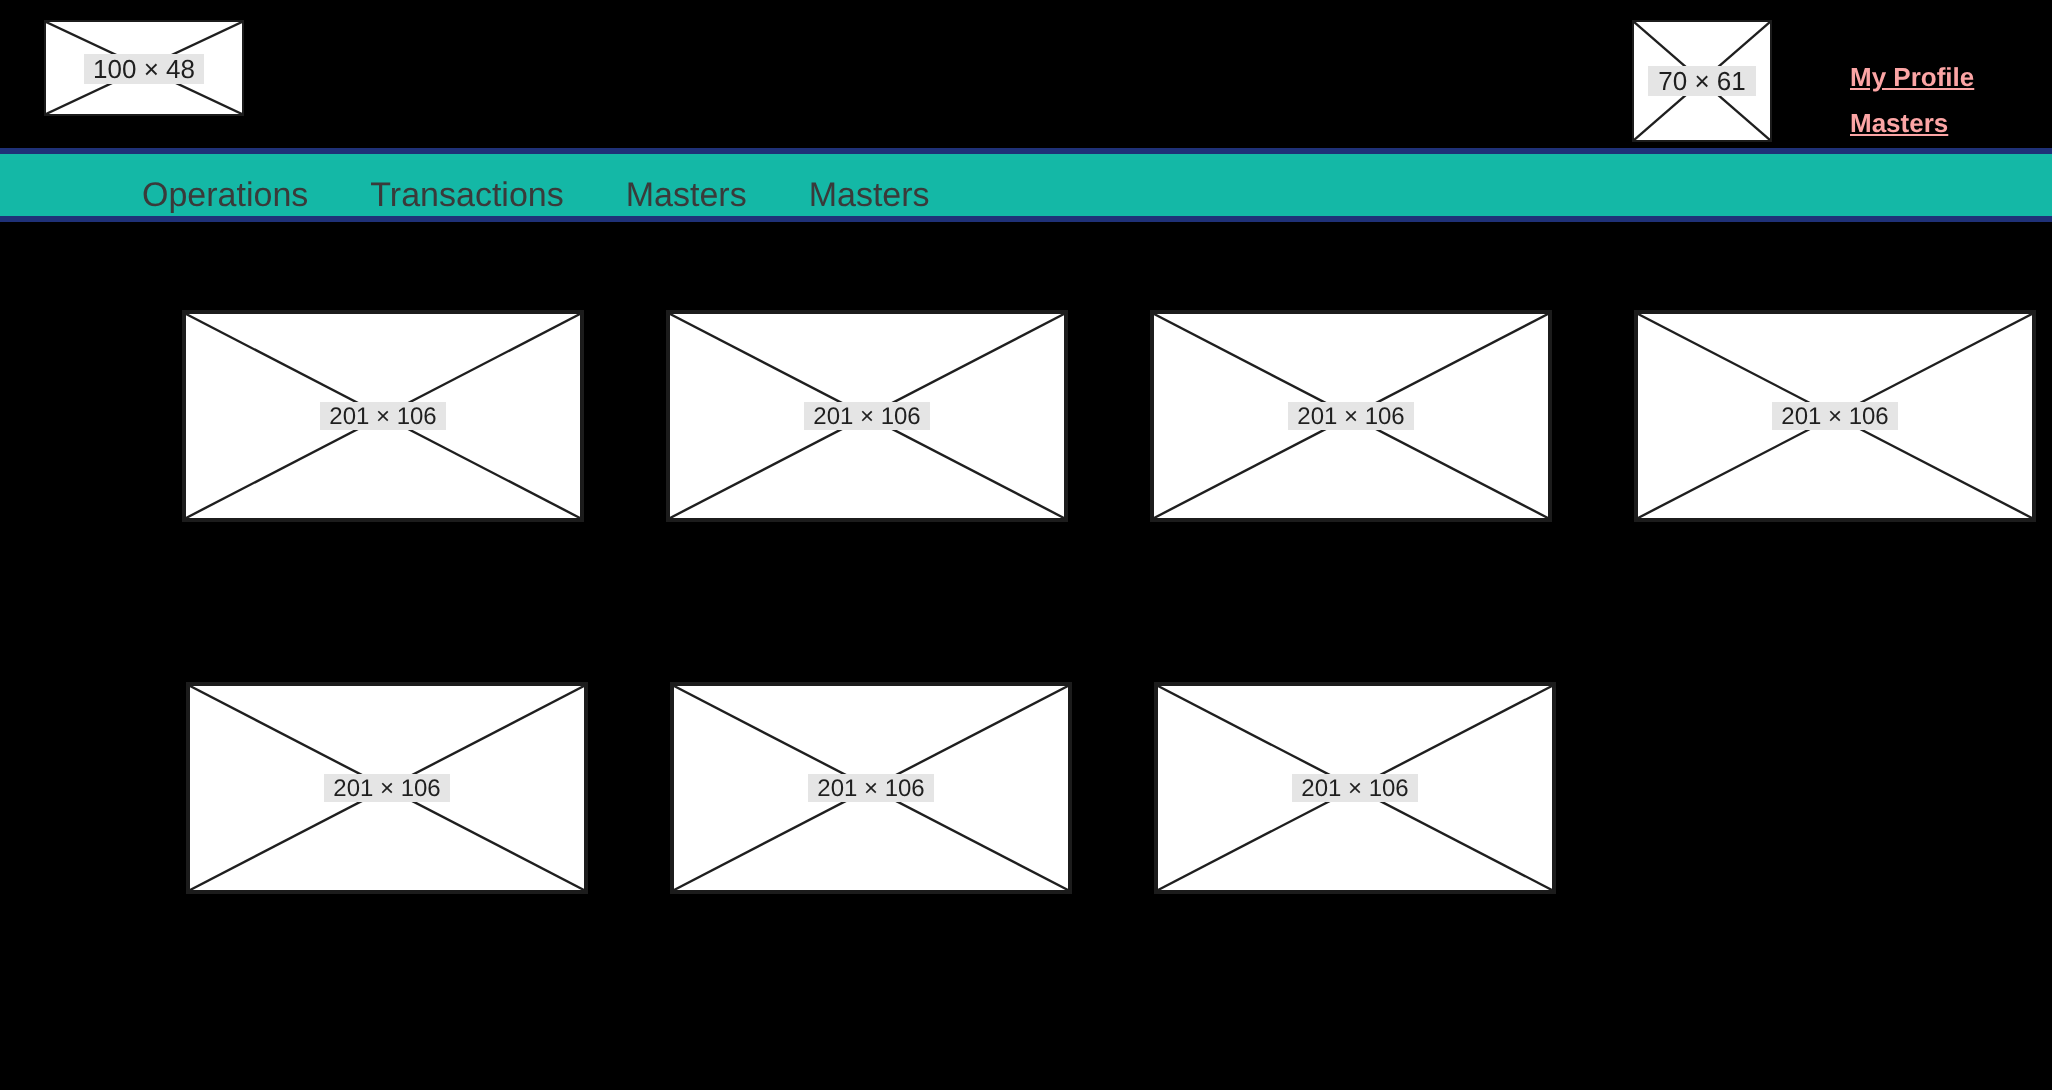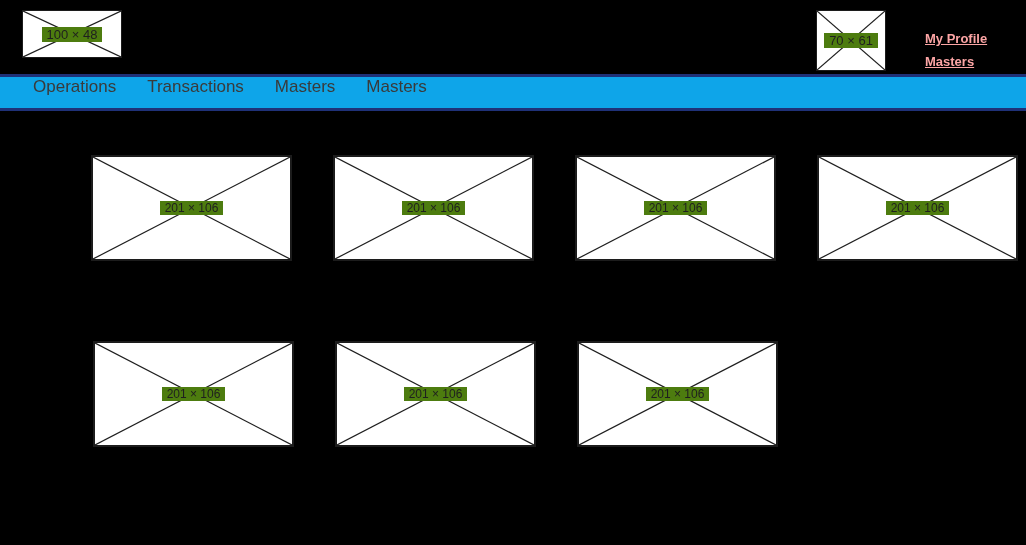--- a/index.html
+++ b/index.html
@@ -29,21 +29,21 @@
     width: 100%; height: 100%;
     display: block;
   }
   .ph svg.x-lines line {
     stroke: #1f1f1f;
     stroke-width: 1.2;
   }
   .ph-label {
     position: relative;
     z-index: 2;
-    background: #4d7c0f;
+    background: #e5e5e5;
     padding: 0 5px;
     font-size: 12px;
     color: #1f1f1f;
     white-space: nowrap;
   }
   .ph-label.sm { font-size: 13px; }
 
   
   .logo-box   { position: absolute; left: 22px;  top: 10px; width: 100px; height: 48px; }
   .avatar-box { position: absolute; left: 816px; top: 10px; width: 70px;  height: 61px; }
@@ -61,26 +61,26 @@
     text-decoration: underline;
     cursor: pointer;
     white-space: nowrap;
   }
 
   
   .navbar {
     position: absolute;
     left: 0; top: 74px;
     width: 1026px; height: 37px;
-    background: #0ea5e9;
+    background: #14b8a6;
     border-top: 3px solid #1f3178;
     border-bottom: 3px solid #1f3178;
     display: flex;
-    align-items: flex-start;
-    padding-left: 33px;
+    align-items: flex-end;
+    padding-left: 71px;
   }
   .nav-item {
     color: #3a3a3a;
     font-size: 17px;
     margin-right: 31px;
     cursor: pointer;
     white-space: nowrap;
   }
 
   

